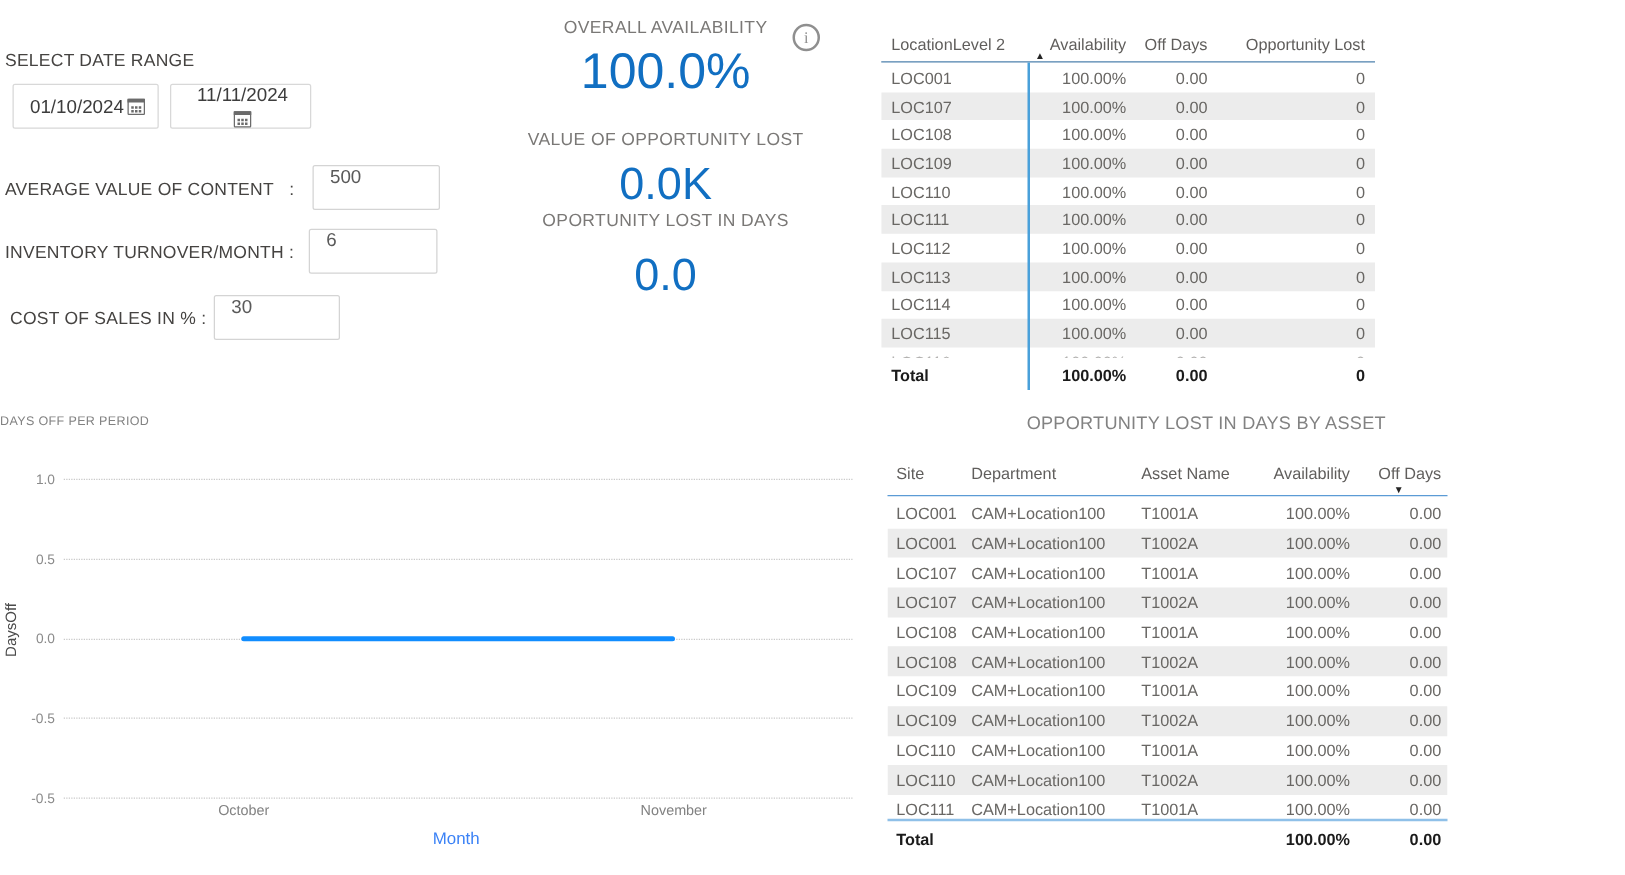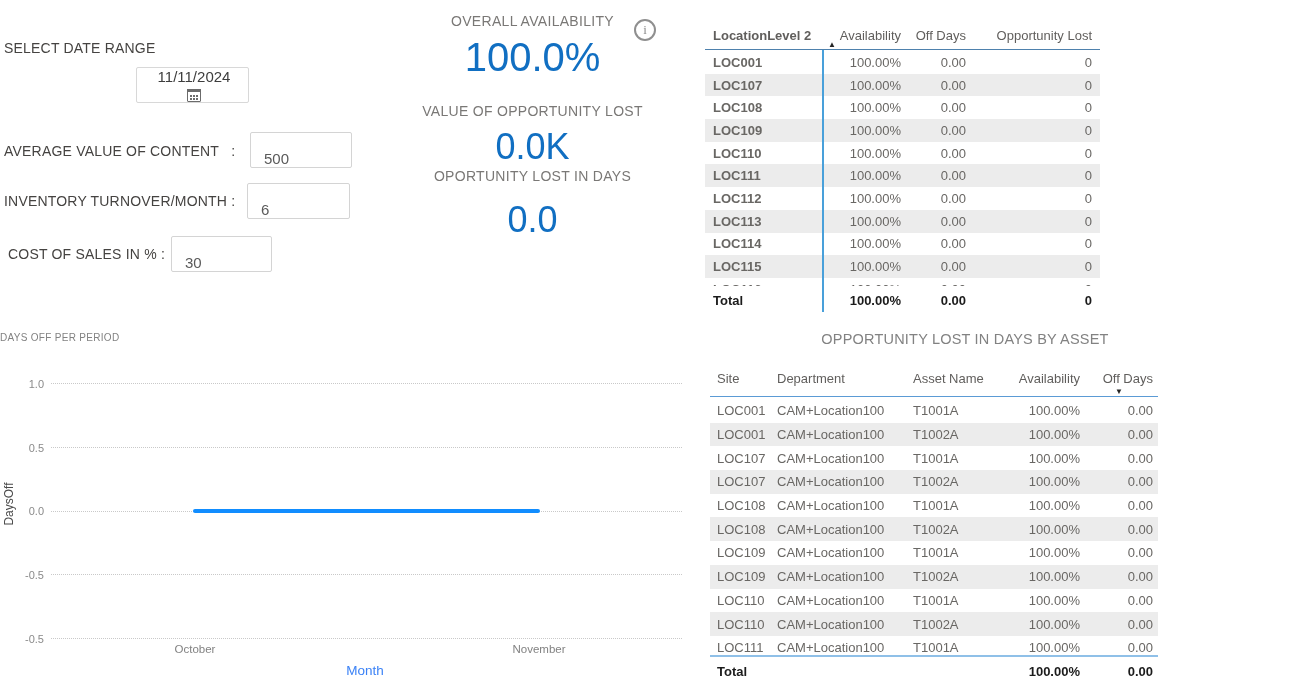--- a/index.html
+++ b/index.html
@@ -10,21 +10,21 @@
   
   .flabel { position:absolute; font-size:14px; color:#454341; letter-spacing:.2px; }
   .datebox { position:absolute; height:36px; border:1px solid #d8d8d8; border-radius:2px;
              display:flex; align-items:center; justify-content:space-between;
              padding:0 10px 0 13px; font-size:15px; color:#3d3d3d; background:#fff; }
   .cal-icon { position:relative; width:14px; height:13px; border:1px solid #6b6b6b; border-radius:1px; flex:none; }
   .cal-icon::before { content:""; position:absolute; left:-1px; right:-1px; top:-1px; height:3px; background:#6b6b6b; }
   .cal-icon::after { content:""; position:absolute; left:2px; top:5px; width:2px; height:2px; background:#6b6b6b;
                      box-shadow:3px 0 #6b6b6b, 6px 0 #6b6b6b, 0 3px #6b6b6b, 3px 3px #6b6b6b, 6px 3px #6b6b6b; }
   .numbox { position:absolute; height:36px; border:1px solid #d4d4d4; border-radius:2px;
-            display:flex; align-items:flex-end; padding-left:13px; font-size:15px; color:#5a5a5a; background:#fff; }
+            display:flex; align-items:flex-start; padding-left:13px; font-size:15px; color:#5a5a5a; background:#fff; }
 
   
   .kpi-wrap { position:absolute; left:400px; top:0; width:265px; text-align:center; }
   .kpi-label { font-size:14px; color:#7a7876; letter-spacing:.3px; }
   .kpi-value { color:#116FC2; }
   .info-icon { position:absolute; left:634px; top:19px; width:22px; height:22px; border:2px solid #8f8f8f;
                border-radius:50%; color:#8f8f8f; font-family:"Liberation Serif", serif;
                font-size:13px; line-height:18px; text-align:center; }
 
   
@@ -55,21 +55,21 @@
   .total-row { display:grid; align-items:center; font-weight:bold; color:#1b1b1b; }
   .sort-arrow { position:absolute; font-size:8px; color:#252525; line-height:8px; }
 
   
   .loc-tbl { left:705px; top:15px; width:395px; height:297px; }
   .loc-grid { grid-template-columns:117px 83px 65px 130px; }
   .loc-tbl .hdr-row { height:35px; padding-bottom:6px; border-bottom:1.5px solid #4E81AD; }
   .loc-tbl .rows { position:absolute; top:36px; left:0; width:395px; height:235px; }
   .loc-tbl .total-row { position:absolute; top:273px; left:0; width:395px; height:24px; }
   .loc-vline { position:absolute; left:117px; top:35px; width:1.5px; height:262px; background:#49A0DA; }
-  .c-pad-l { padding-left:8px;font-weight:bold; } .c-pad-r4 { padding-right:4px; } .c-pad-r8 { padding-right:8px; }
+  .c-pad-l { padding-left:8px; } .c-pad-r4 { padding-right:4px; } .c-pad-r8 { padding-right:8px; }
 
   
   .asset-tbl { left:710px; top:330px; width:448px; height:360px; }
   .asset-grid { grid-template-columns:65px 135px 90px 90px 68px; }
   .asset-tbl .tbl-title { position:absolute; left:30px; top:1px; width:450px; text-align:center;
                           font-size:14.5px; color:#828282; letter-spacing:.2px; }
   .asset-tbl .hdr-row { position:absolute; top:40px; left:0; width:448px; height:27px;
                         border-bottom:1.5px solid #5B9BD5; padding-bottom:10px; }
   .asset-tbl .rows { position:absolute; top:69px; left:0; width:448px; height:256px; }
   .asset-tbl .t-row { height:23.7px; }
@@ -78,20 +78,24 @@
   .a1 { padding-left:7px; } .a2 { padding-left:2px; } .a3 { padding-left:3px; }
   .a4 { padding-right:10px; } .a5 { padding-right:5px; }
 </style>
 </head>
 <body>
 
 <div class="canvas">
 
   <div class="flabel" style="left:4px; top:40px;">SELECT DATE RANGE</div>
 
+  <div class="datebox" style="left:10px; top:67px; width:117px;">
+    <span>01/10/2024</span>
+    <span class="cal-icon"></span>
+  </div>
   <div class="datebox" style="left:136px; top:67px; width:113px;flex-direction:column;">
     <span>11/11/2024</span>
     <span class="cal-icon"></span>
   </div>
 
   <div class="flabel" style="left:4px; top:143px;">AVERAGE VALUE OF CONTENT&nbsp;&nbsp;&nbsp;:</div>
   <div class="numbox" style="left:250px; top:132px; width:102px;">
     <span>500</span>
   </div>
 

